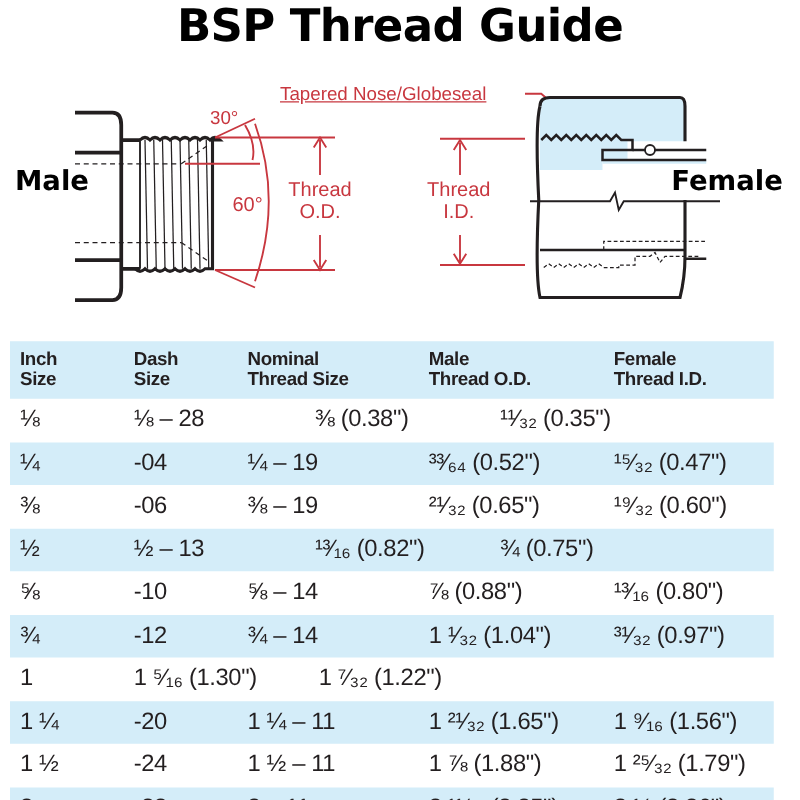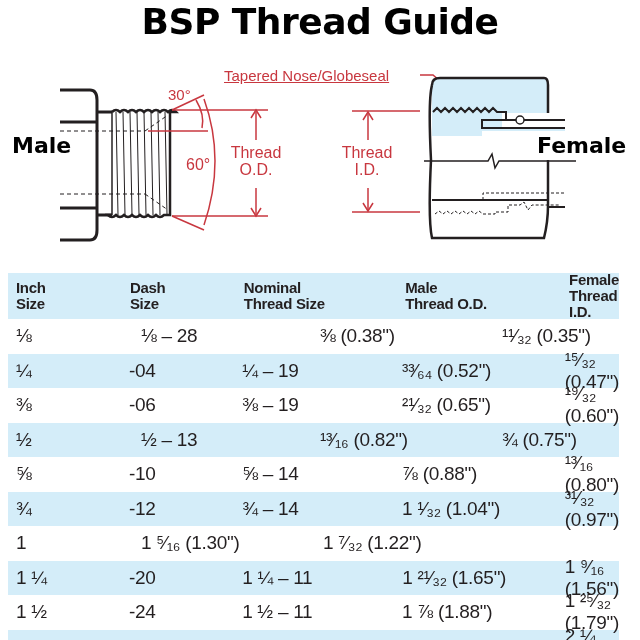--- a/index.html
+++ b/index.html
@@ -6,21 +6,21 @@
   body { width: 640px; height: 640px; position: relative; overflow: hidden;
          font-family: "Liberation Sans", "DejaVu Sans", sans-serif; color: #231f20; }
   .title { position: absolute; top: 0; left: 0; width: 640px; text-align: center;
            font-family: "DejaVu Sans", sans-serif; font-weight: bold; font-size: 36px;
            line-height: 44px; letter-spacing: -0.5px; color: #000; }
   .diagram { position: absolute; top: 60px; left: 0; width: 640px; height: 190px; }
   .lbl-black { position: absolute; font-family: "DejaVu Sans", sans-serif; font-weight: bold;
                font-size: 22px; color: #000; line-height: 26px; }
   .lbl-red { position: absolute; color: #c8373f; font-size: 15px; line-height: 17px; text-align: center; }
   .table { position: absolute; top: 273px; left: 8px; width: 611px; }
-  .row { display: flex; align-items: center; height: 34.5px; font-size: 19px; letter-spacing: -0.3px; gap: 34px; }
+  .row { display: flex; align-items: center; height: 34.5px; font-size: 19px; letter-spacing: -0.3px; }
   .row.head { height: 46px; font-size: 15px; font-weight: bold; line-height: 16px; background: #d4edf9; }
   .row.alt { background: #d4edf9; }
   .c0 { width: 91px; padding-left: 8px; }
   .c1 { width: 91px; }
   .c2 { width: 145px; }
   .c3 { width: 148px; }
   .c4 { flex: 1; }
   .head .cell { white-space: pre-line; }
 </style>
 </head>

